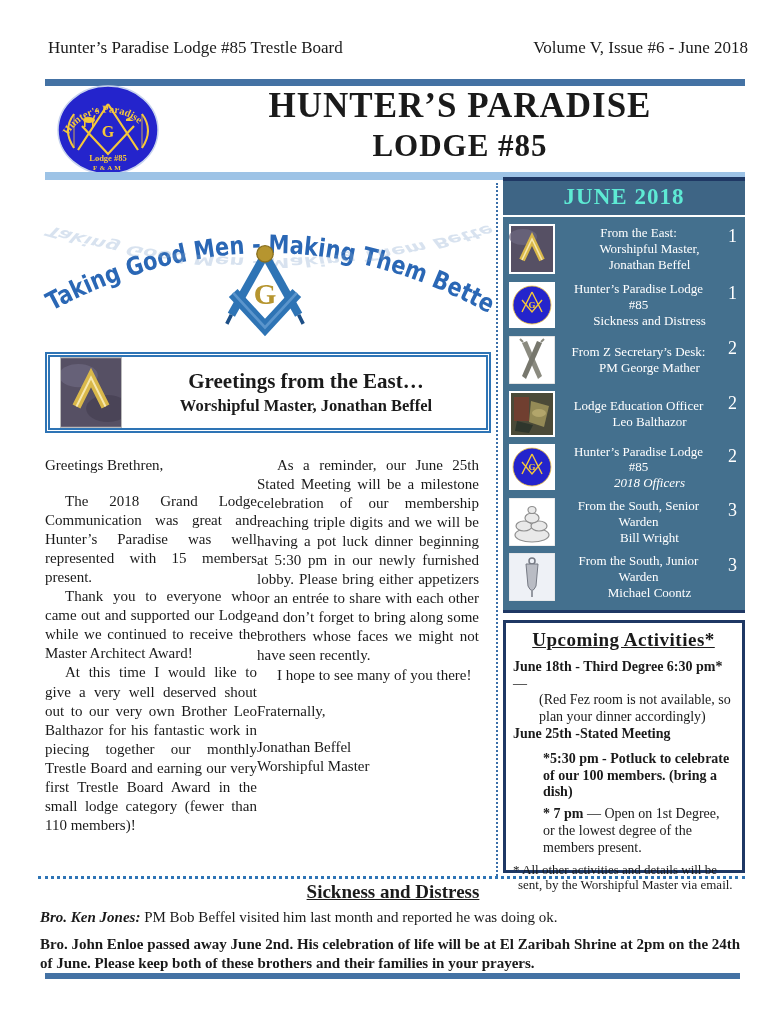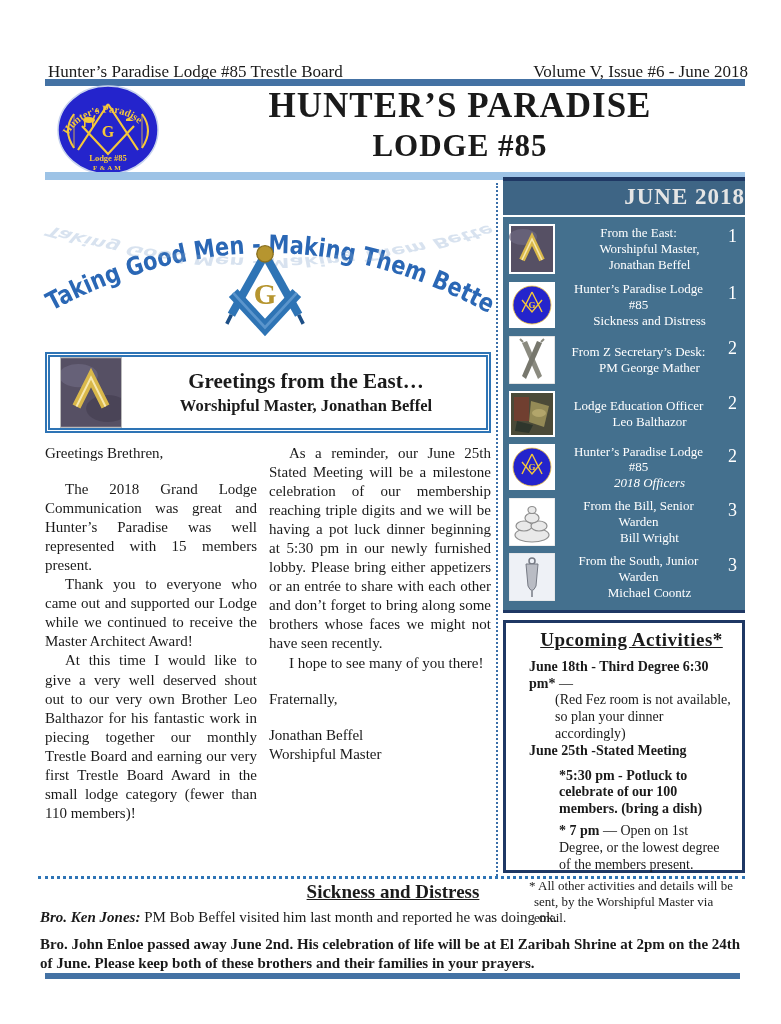--- a/index.html
+++ b/index.html
@@ -4,21 +4,21 @@
 <style>
   * { margin:0; padding:0; box-sizing:border-box; }
   html,body { background:#e8e8e8; }
   .page {
     position:relative; width:781px; height:1024px; margin:0 auto;
     background:#ffffff; overflow:hidden;
     font-family:"Liberation Serif","DejaVu Serif",serif; color:#1a1a1a;
   }
 
   
-  .meta { position:absolute; top:62px; left:48px; width:700px;
+  .meta { position:absolute; top:38px; left:48px; width:700px;
           display:flex; justify-content:space-between; font-size:17px; }
   .rule-top    { position:absolute; top:79px;  left:45px; width:700px; height:7px; background:#4472a4; }
   .rule-light  { position:absolute; top:172px; left:45px; width:700px; height:8px; background:#9dc3e6; }
   .rule-bottom { position:absolute; top:973px; left:45px; width:695px; height:6px; background:#4472a4; }
 
   
   .logo { position:absolute; top:84px; left:56px; }
   .masthead { position:absolute; top:86px; left:180px; width:560px; text-align:center; }
   .masthead .t1 { font-size:35px; font-weight:bold; letter-spacing:1px; }
   .masthead .t2 { font-size:31px; font-weight:bold; margin-top:2px; letter-spacing:1px; }
@@ -39,44 +39,44 @@
   
   .greet-box { position:absolute; top:352px; left:45px; width:446px; height:81px;
     border:5px double #2e74b5; background:#fff;
     display:flex; align-items:center; gap:14px; padding:0 10px; }
   .greet-thumb { flex:none; border:1px solid #bbb; }
   .greet-titles { flex:1; text-align:center; }
   .greet-title { font-size:21px; font-weight:bold; }
   .greet-subtitle { font-size:16.5px; font-weight:bold; margin-top:2px; }
 
   
-  .columns { position:absolute; top:444px; left:45px; width:446px; display:flex; gap:12px; }
+  .columns { position:absolute; top:456px; left:45px; width:446px; display:flex; }
   .col { font-size:15px; line-height:1.27; text-align:justify; }
   .col1 { width:212px; }
   .col2 { width:222px; }
   .col p.ind { text-indent:20px; }
   .col p.sp  { margin-top:17px; }
 
   
   .toc { position:absolute; top:177px; left:503px; width:242px; height:436px;
     background:#44708e; border-top:4px solid #1f3864; border-bottom:3px solid #1f3864; }
-  .toc-header { background:#3e6585; color:#e5e5e5; text-align:right;
+  .toc-header { background:#3e6585; color:#5eead4; text-align:center;
     font-weight:bold; font-size:23px; letter-spacing:1px;
     padding:3px 0 5px; border-bottom:2px solid #ffffff; }
   .toc-items { padding:7px 5px 0 6px; display:flex; flex-direction:column; gap:7px; }
   .toc-item { display:flex; gap:8px; color:#fff; align-items:center; }
   .toc-thumb { flex:none; }
   .toc-text { flex:1; font-weight:normal; font-size:13px; line-height:1.22;text-align:center; }
   .toc-line.sub { padding-left:22px; }
   .toc-line.italic { font-style:italic; }
   .toc-page { flex:none; width:18px; text-align:right; font-size:18px; padding-right:3px; align-self:flex-start; padding-top:2px; }
 
   
   .activities { position:absolute; top:620px; left:503px; width:242px; height:253px;
-    border:3px solid #1f3864; background:#fff; padding:6px 8px 4px 23px; font-size:14px; line-height:1.2; }
+    border:3px solid #1f3864; background:#fff; padding:6px 8px 4px 7px; font-size:14px; line-height:1.2; }
   .act-title { text-align:center; font-size:19px; font-weight:bold;
     text-decoration:underline; letter-spacing:.5px; margin-bottom:7px; }
   .act-head { font-weight:bold; }
   .act-detail { padding-left:26px; margin-bottom:0; }
   .act-sub { padding-left:30px; margin-bottom:5px; }
   .act-sub .b { font-weight:bold; }
   .act-entry2-head { font-weight:bold; margin-bottom:8px; }
   .act-foot { font-size:13px; margin-top:2px; text-indent:-5px; padding-left:5px; }
 
   
@@ -279,21 +279,21 @@
           <rect width="46" height="48" fill="#fff" stroke="#ddd"></rect>
           <g stroke="#8f8f8f" fill="#e9e9e9" stroke-width="1.2">
             <ellipse cx="23" cy="37" rx="17" ry="7"></ellipse>
             <ellipse cx="15" cy="28" rx="8" ry="5"></ellipse>
             <ellipse cx="30" cy="28" rx="8" ry="5"></ellipse>
             <ellipse cx="23" cy="20" rx="7" ry="5"></ellipse>
             <ellipse cx="23" cy="12" rx="4" ry="3.5"></ellipse>
           </g>
         </svg>
         <div class="toc-text">
-          <div class="toc-line">From the Bill, Senior Warden</div>
+          <div class="toc-line">From the South, Senior Warden</div>
           <div class="toc-line sub">Bill Wright</div>
         </div>
         <div class="toc-page">3</div>
       </div>
 
       <div class="toc-item">
         <svg class="toc-thumb" width="46" height="48" viewBox="0 0 46 48">
           <rect width="46" height="48" fill="#eef1f6" stroke="#ddd"></rect>
           <circle cx="23" cy="8" r="3" fill="none" stroke="#767a84" stroke-width="1.5"></circle>
           <path d="M17,11 h12 l-2,22 q-4,9 -8,0 z" fill="#b9bcc4" stroke="#767a84" stroke-width="1"></path>

